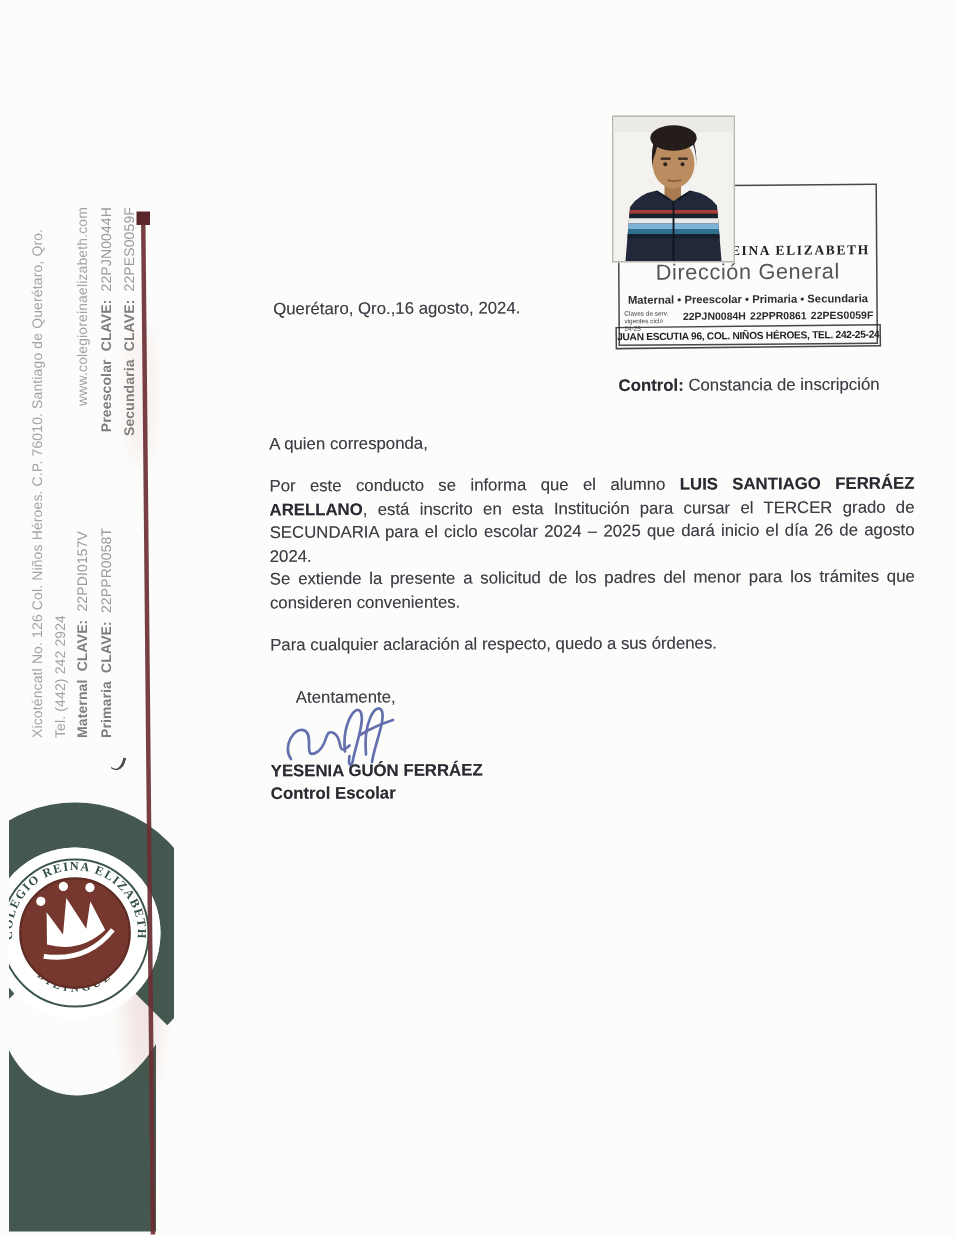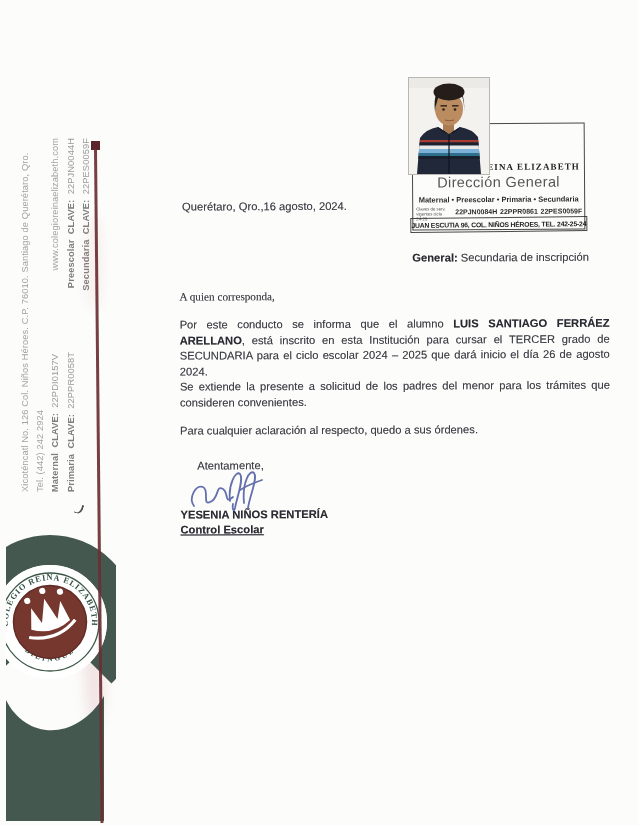--- a/index.html
+++ b/index.html
@@ -37,27 +37,27 @@
   
   .logo{position:absolute; left:6px; top:530px;}
   .arc-text{font-family:"Liberation Serif", serif; font-weight:bold; fill:#335043;}
   
   .doc{position:absolute; left:0; top:0; width:100%; height:100%;
     color:#3d3d46; font-size:11.2px; transform:rotate(-0.25deg);}
   .doc .t{position:absolute; text-shadow:0 0 .4px rgba(60,60,70,.5);}
   .date{left:183px; top:200px;}
   .subject{left:413px; top:252px;}
   .subject b{color:#2b2b33;}
-  .salutation{left:180px; top:290px;font-family:Liberation Serif, serif;}
+  .salutation{left:180px; top:290px;}
   .para{left:180px; top:0; width:430px; text-align:justify; line-height:15.5px;}
   .p1{top:317px;} .p2{top:379px;} .p3{top:423px;}
   .para b{color:#2a2a32;}
   .closing{left:197px; top:459px;}
   .signer{left:180px; top:508px; font-weight:bold; color:#2b2b33;}
-  .signer2{left:180px; top:523px; font-weight:bold; color:#2b2b33;text-decoration:underline;}
+  .signer2{left:180px; top:523px; font-weight:bold; color:#2b2b33;}
   .signature{position:absolute; left:188px; top:466px;}
   
   .photo{position:absolute; left:408px; top:77px; width:80px; height:96px;
     z-index:3; border:1px solid #b9b7b2; box-sizing:content-box; background:#f3f2ef;}
   
   .stamp{position:absolute; left:412px; top:123px; width:171px; height:105px;
     border:1.6px solid rgba(40,40,40,.85); z-index:2; transform:rotate(-0.4deg);
     color:#232323;}
   .stamp .s{position:absolute; white-space:nowrap;}
   .st-name{left:0; right:4px; top:38px; text-align:right;
@@ -151,34 +151,34 @@
     </g>
   </svg>
 
   <div class="rule-cap"></div>
   <div class="rule"></div>
 
   <div class="doc">
     <div class="t date">Querétaro, Qro.,16 agosto, 2024.</div>
 
     <div class="t subject">
-      <b>General:</b><span> Secundaria de inscripción</span>
+      <b>Control:</b><span> Constancia de inscripción</span>
     </div>
 
     <div class="t salutation">A quien corresponda,</div>
 
     <div class="t para p1">
       <span>Por este conducto se informa que el alumno </span><b>LUIS SANTIAGO FERRÁEZ ARELLANO</b><span>, está inscrito en esta Institución para cursar el TERCER grado de SECUNDARIA para el ciclo escolar 2024 – 2025 que dará inicio el día 26 de agosto 2024.</span>
     </div>
 
     <div class="t para p2">Se extiende la presente a solicitud de los padres del menor para los trámites que consideren convenientes.</div>
     <div class="t para p3">Para cualquier aclaración al respecto, quedo a sus órdenes.</div>
 
     <div class="t closing">Atentamente,</div>
-    <div class="t signer">YESENIA NIÑOS RENTERÍA</div>
+    <div class="t signer">YESENIA GUÓN FERRÁEZ</div>
     <div class="t signer2">Control Escolar</div>
   </div>
 
   <svg class="signature" width="90" height="48" viewBox="0 0 90 48">
     <g stroke="#4a58a0" stroke-width="1.8" fill="none" opacity="0.85" stroke-linecap="round">
       <path d="M 6,40 C 0,32 8,18 15,21 C 22,24 13,42 24,35 C 31,30 28,19 35,23 C 41,27 36,39 45,31"></path>
       <path d="M 42,35 C 40,18 48,4 52,8 C 56,13 49,31 47,42 C 46,46 44,44 45,38"></path>
       <path d="M 56,37 C 54,16 62,3 66,7 C 70,12 62,29 60,42"></path>
       <path d="M 52,24 C 60,19 68,16 74,14"></path>
     </g>

